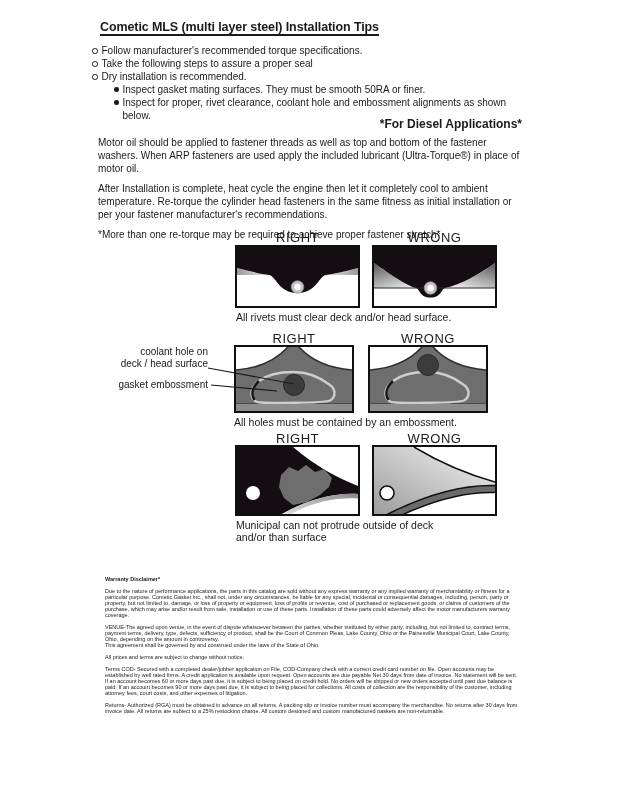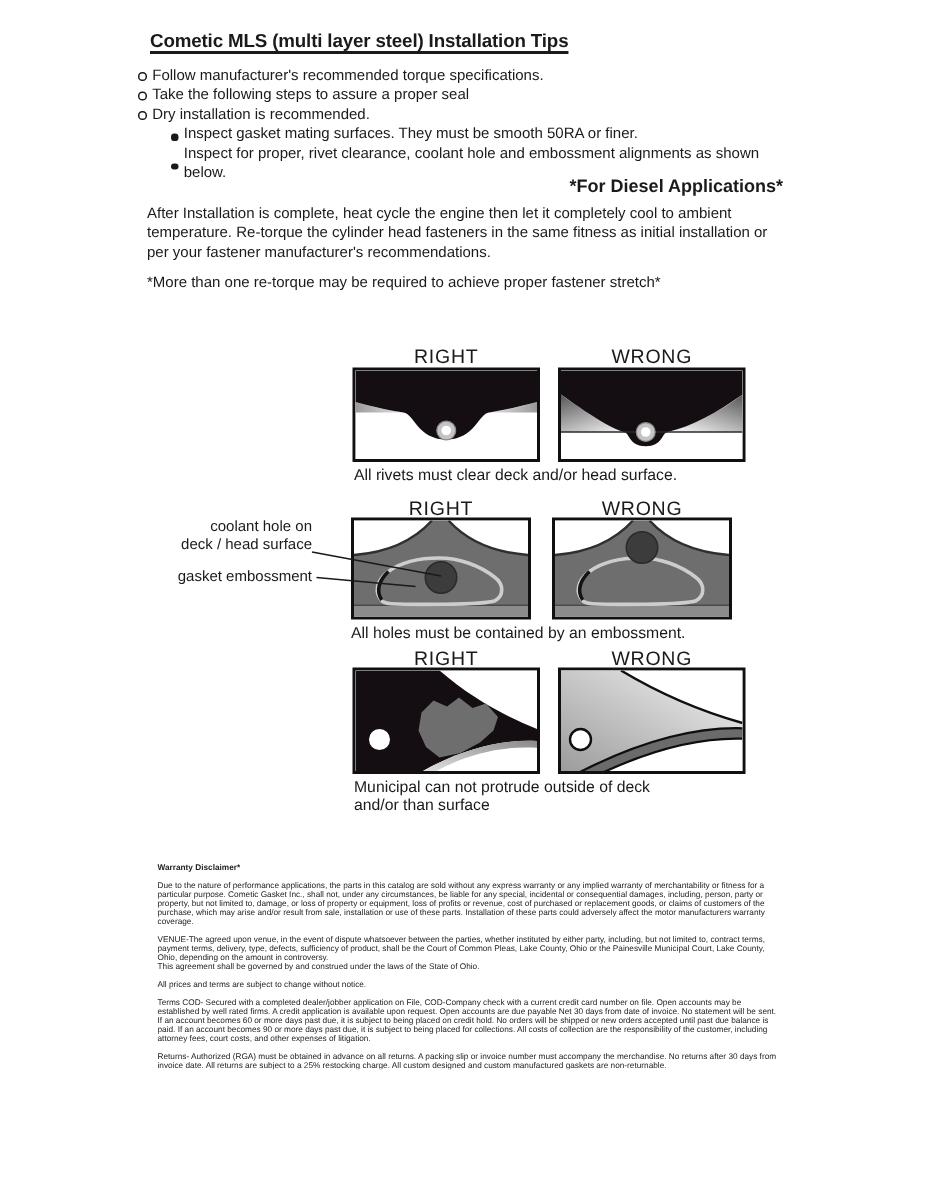--- a/index.html
+++ b/index.html
@@ -7,21 +7,21 @@
         font-family:"Liberation Sans","DejaVu Sans",sans-serif;color:#1a1a1a;}
 
   
   .title{position:absolute;left:100px;top:20px;font-size:12.5px;font-weight:bold;
          text-decoration:underline;text-decoration-thickness:1.5px;text-underline-offset:3px;
          letter-spacing:-0.1px;}
   .bullets{position:absolute;left:92px;top:44px;width:440px;font-size:10px;line-height:13px;}
   .b-row{display:flex;align-items:flex-start;}
   .marker-o{flex:0 0 auto;width:3.5px;height:3.5px;border:1px solid #1a1a1a;border-radius:50%;
             margin:4px 4px 0 0;}
-  .sub .b-row{margin-left:22px;align-items:center;}
+  .sub .b-row{margin-left:22px;}
   .marker-f{flex:0 0 auto;width:4.5px;height:4.5px;background:#1a1a1a;border-radius:50%;
             margin:4px 4px 0 0;}
 
   
   .diesel{position:absolute;left:98px;top:118px;width:424px;font-size:10px;line-height:13px;}
   .diesel-h{font-size:12px;font-weight:bold;margin:0 0 5px 0;text-align:right;}
   .para{margin:0 0 7px 0;}
 
   
   .figures{position:absolute;left:0;top:228px;width:618px;height:330px;}
@@ -67,20 +67,21 @@
       </div>
       <div class="b-row">
         <span class="marker-f"></span>
         <span>Inspect for proper, rivet clearance, coolant hole and embossment alignments as shown below.</span>
       </div>
     </div>
   </div>
 
   <div class="diesel">
     <div class="diesel-h">*For Diesel Applications*</div>
+    <div class="para">Motor oil should be applied to fastener threads as well as top and bottom of the fastener washers. When ARP fasteners are used apply the included lubricant (Ultra-Torque®) in place of motor oil.</div>
     <div class="para">After Installation is complete, heat cycle the engine then let it completely cool to ambient temperature. Re-torque the cylinder head fasteners in the same fitness as initial installation or per your fastener manufacturer's recommendations.</div>
     <div class="para">*More than one re-torque may be required to achieve proper fastener stretch*</div>
   </div>
 
   <div class="figures">
 
     <div class="lbl" style="left:235px;top:2px;">RIGHT</div>
     <div class="lbl" style="left:372px;top:2px;">WRONG</div>
 
     <div class="fig-box" style="left:235px;top:17px;">

